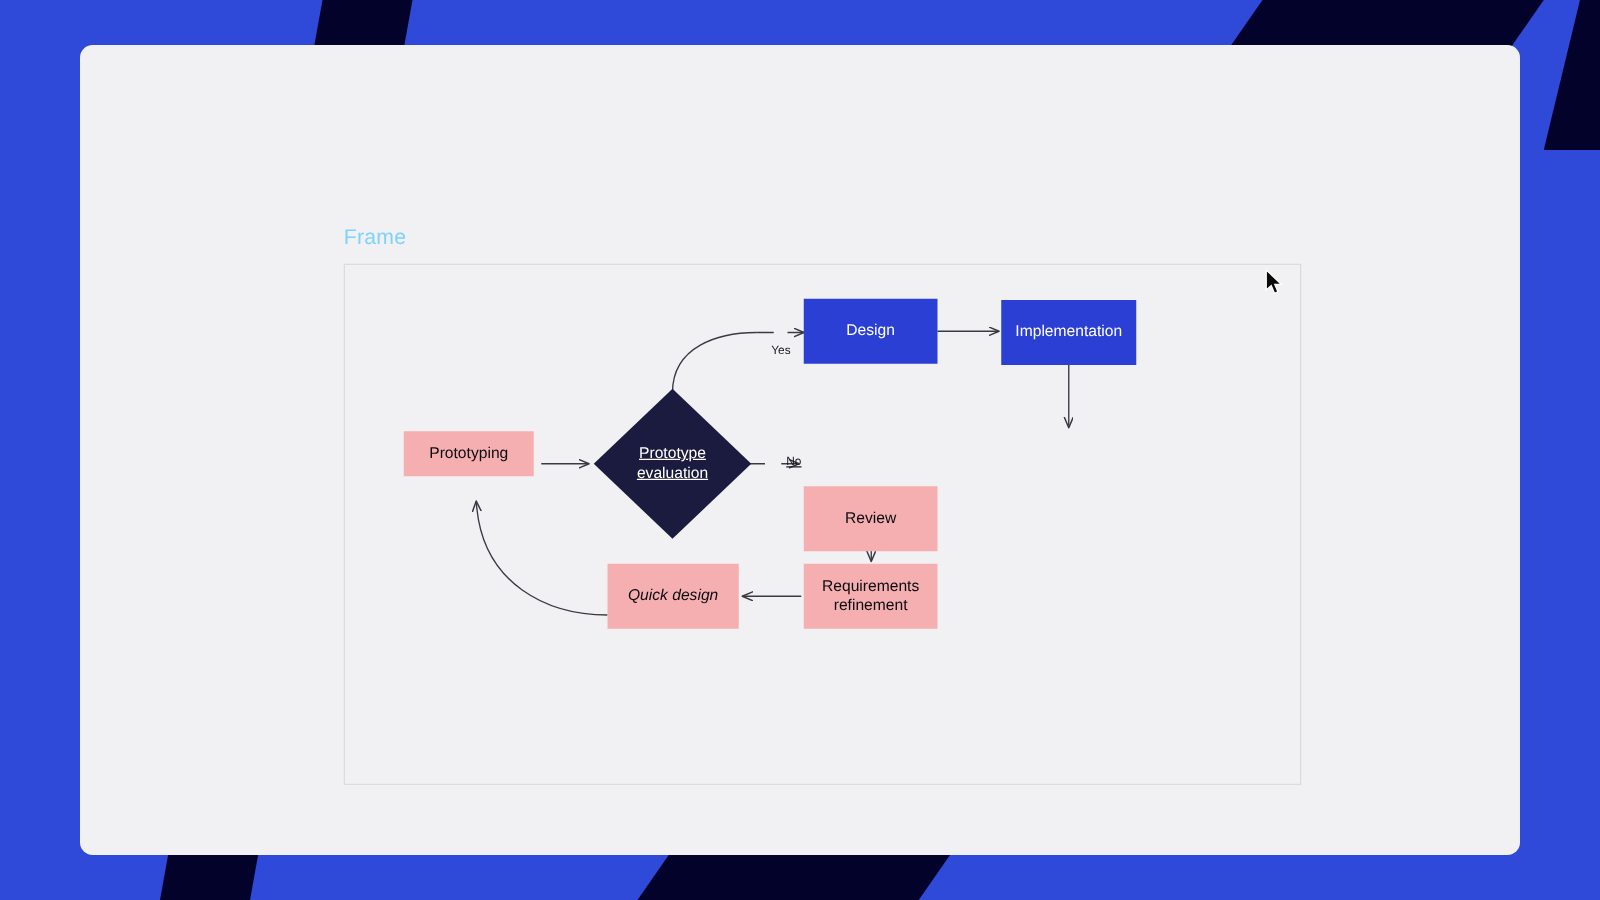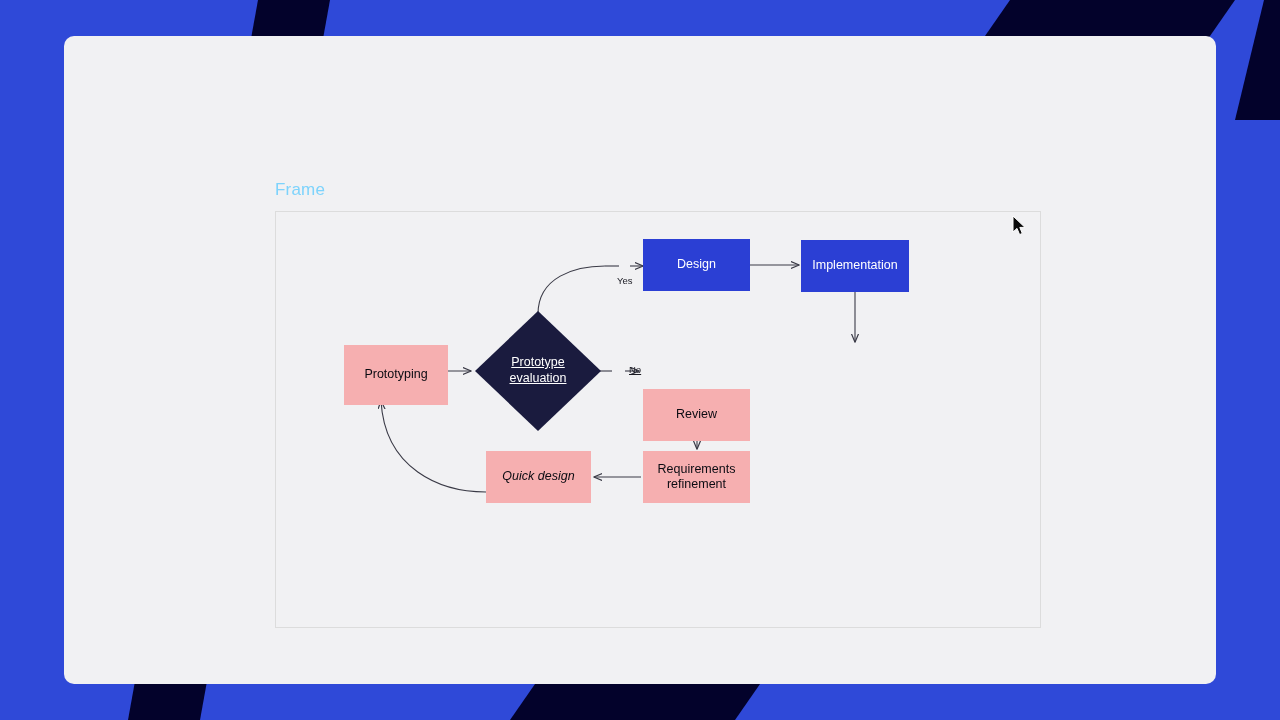--- a/index.html
+++ b/index.html
@@ -171,21 +171,21 @@
         <line x1="422" y1="186" x2="422" y2="238" marker-end="url(#arrow)"></line>
 
         <line x1="366" y1="266" x2="319" y2="266" marker-end="url(#arrow)"></line>
 
         <path d="M211,281 C165,281 110,258 106,190" marker-end="url(#arrow)"></path>
       </g>
 
       <polygon points="263,100 326,160 263,220 200,160" fill="#1A1B3E"></polygon>
     </svg>
 
-    <div class="node node-rect node-pink" style="left:69px; top:134px; width:104px; height:60px;text-align:right;">Prototyping</div>
+    <div class="node node-rect node-pink" style="left:48px; top:134px; width:104px; height:36px;text-align:right;">Prototyping</div>
 
     <div class="node-diamond-label" style="left:203px; top:130px; width:120px; height:60px;text-decoration:underline;">Prototype
 evaluation</div>
 
     <div class="node node-rect node-blue" style="left:526px; top:29px; width:108px; height:52px;">Implementation</div>
 
     <div class="node node-rect node-blue" style="left:368px; top:28px; width:107px; height:52px;">Design</div>
 
 
     <div class="node node-rect node-pink" style="left:368px; top:134px; width:107px; height:52px;margin-top:44px;">Review</div>

